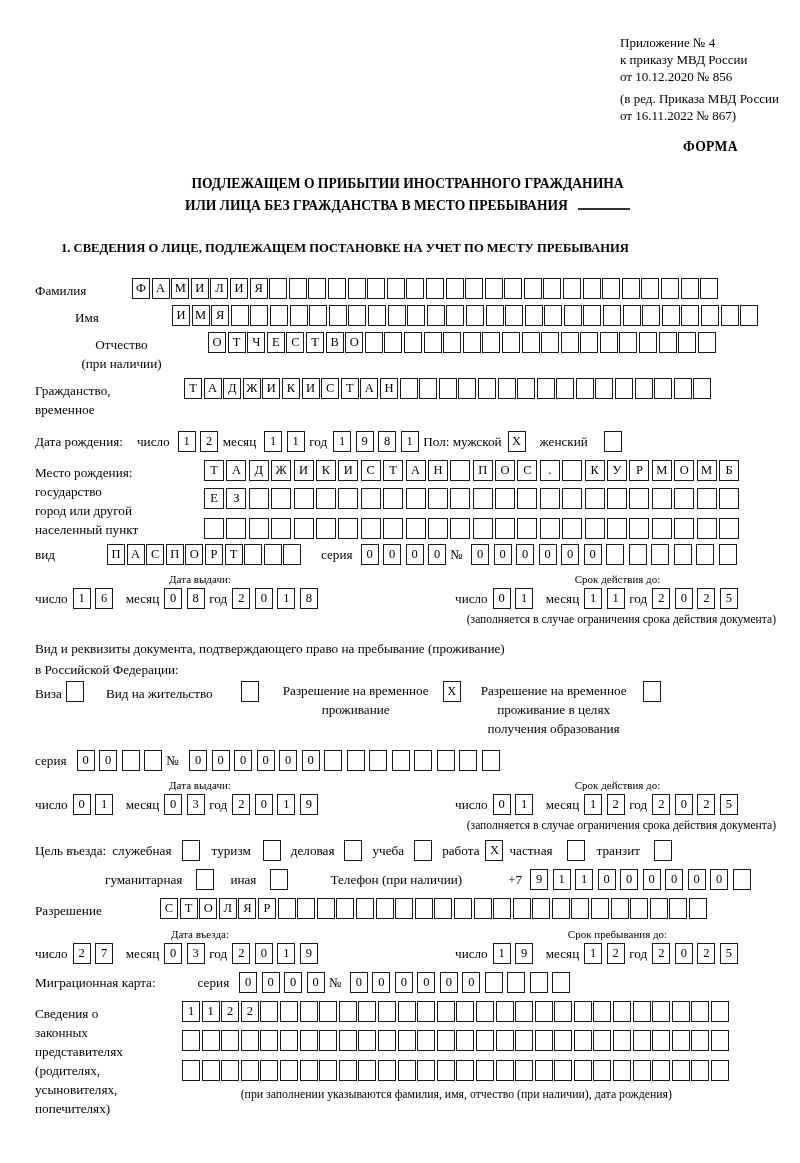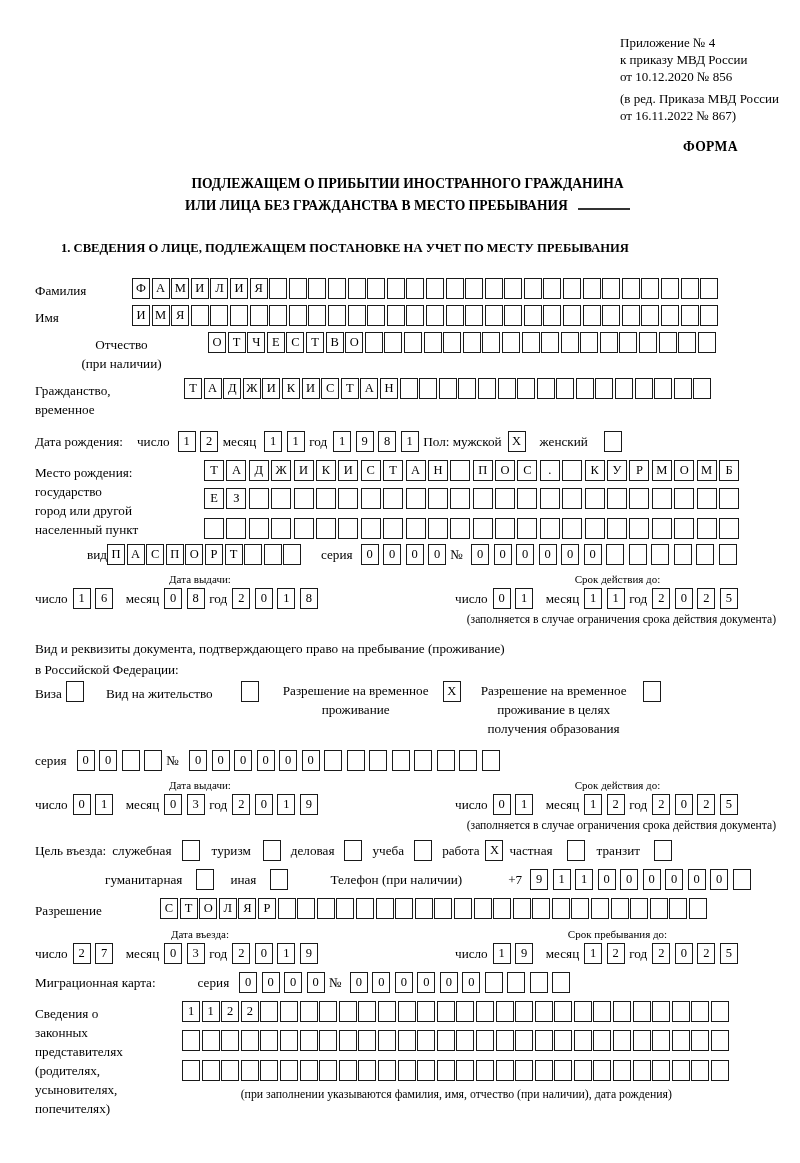--- a/index.html
+++ b/index.html
@@ -85,21 +85,21 @@
         <div class="cell"></div>
         <div class="cell"></div>
         <div class="cell"></div>
         <div class="cell"></div>
         <div class="cell"></div>
         <div class="cell"></div>
       </div>
   </div>
 
   <div class="frow">
-    <div class="flabel" style="width:97px;">Имя</div>
+    <div class="flabel" style="width:97px;margin-left:40px;">Имя</div>
     <div class="cells">
         <div class="cell">И</div>
         <div class="cell">М</div>
         <div class="cell">Я</div>
         <div class="cell"></div>
         <div class="cell"></div>
         <div class="cell"></div>
         <div class="cell"></div>
         <div class="cell"></div>
         <div class="cell"></div>
@@ -307,21 +307,21 @@
           <div class="cell"></div>
           <div class="cell"></div>
           <div class="cell"></div>
           <div class="cell"></div>
         </div>
     </div>
   </div>
 
 
   <div class="inrow" style="margin-top:5px;">
-    <span style="width:72px;text-align:right;">вид</span>
+    <span style="width:72px;">вид</span>
     <span class="cells">
         <div class="cell">П</div>
         <div class="cell">А</div>
         <div class="cell">С</div>
         <div class="cell">П</div>
         <div class="cell">О</div>
         <div class="cell">Р</div>
         <div class="cell">Т</div>
         <div class="cell"></div>
         <div class="cell"></div>

